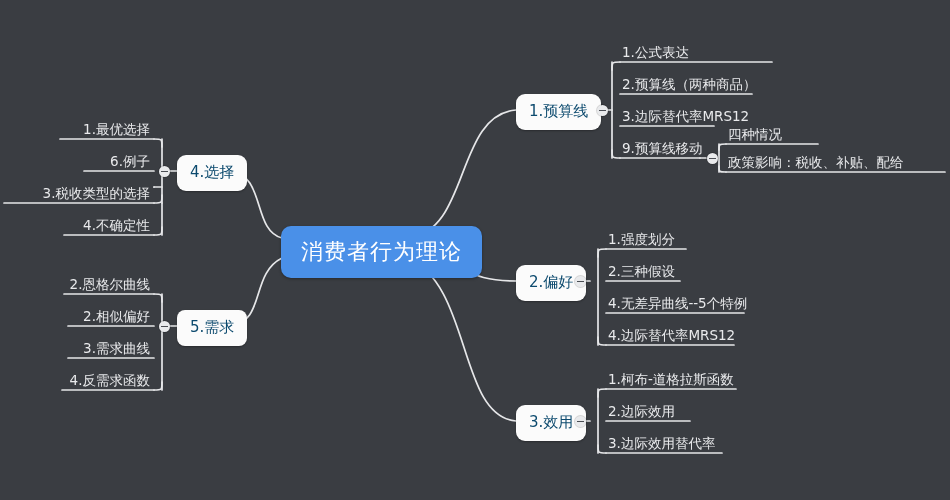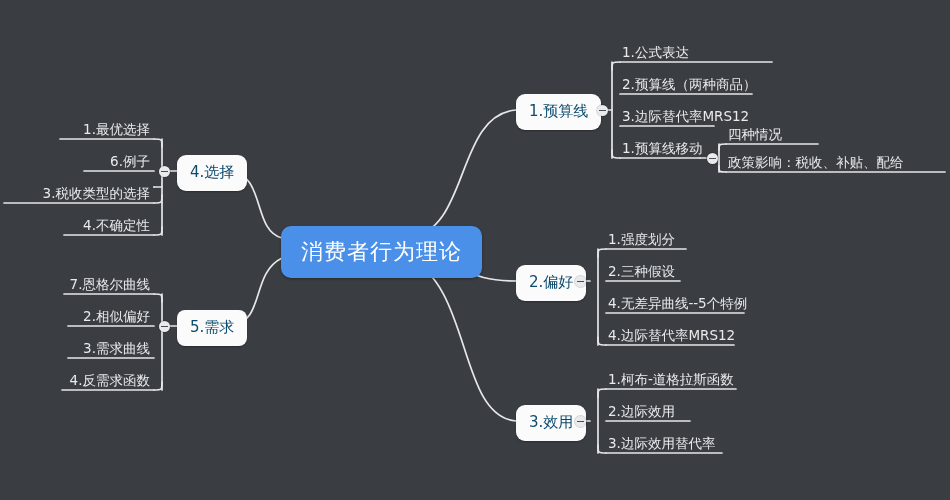--- a/index.html
+++ b/index.html
@@ -166,21 +166,21 @@
   <div class="node leaf-node" style="left:620px; top:46px;">
     <span>1.公式表达</span>
   </div>
   <div class="node leaf-node" style="left:620px; top:78px;">
     <span>2.预算线（两种商品）</span>
   </div>
   <div class="node leaf-node" style="left:620px; top:110px;">
     <span>3.边际替代率MRS12</span>
   </div>
   <div class="node leaf-node" style="left:620px; top:142px;">
-    <span>1.预算线移动</span>
+    <span>9.预算线移动</span>
   </div>
   <div class="toggle" style="left:707px; top:153px;"></div>
   <div class="node leaf-node" style="left:726px; top:128px;">
     <span>四种情况</span>
   </div>
   <div class="node leaf-node" style="left:726px; top:156px;">
     <span>政策影响：税收、补贴、配给</span>
   </div>
 
   <div class="node branch-node" style="left:516px; top:265px;">
@@ -233,21 +233,21 @@
   <div class="node leaf-node align-right" style="right:798px; top:219px;">
     <span>4.不确定性</span>
   </div>
 
   <div class="node branch-node" style="left:177px; top:310px;border-radius:8px;">
     <span>5.需求</span>
   </div>
   <div class="toggle" style="left:159px; top:321px;"></div>
 
   <div class="node leaf-node align-right" style="right:798px; top:278px;">
-    <span>7.恩格尔曲线</span>
+    <span>2.恩格尔曲线</span>
   </div>
   <div class="node leaf-node align-right" style="right:798px; top:310px;">
     <span>2.相似偏好</span>
   </div>
   <div class="node leaf-node align-right" style="right:798px; top:342px;">
     <span>3.需求曲线</span>
   </div>
   <div class="node leaf-node align-right" style="right:798px; top:374px;">
     <span>4.反需求函数</span>
   </div>

